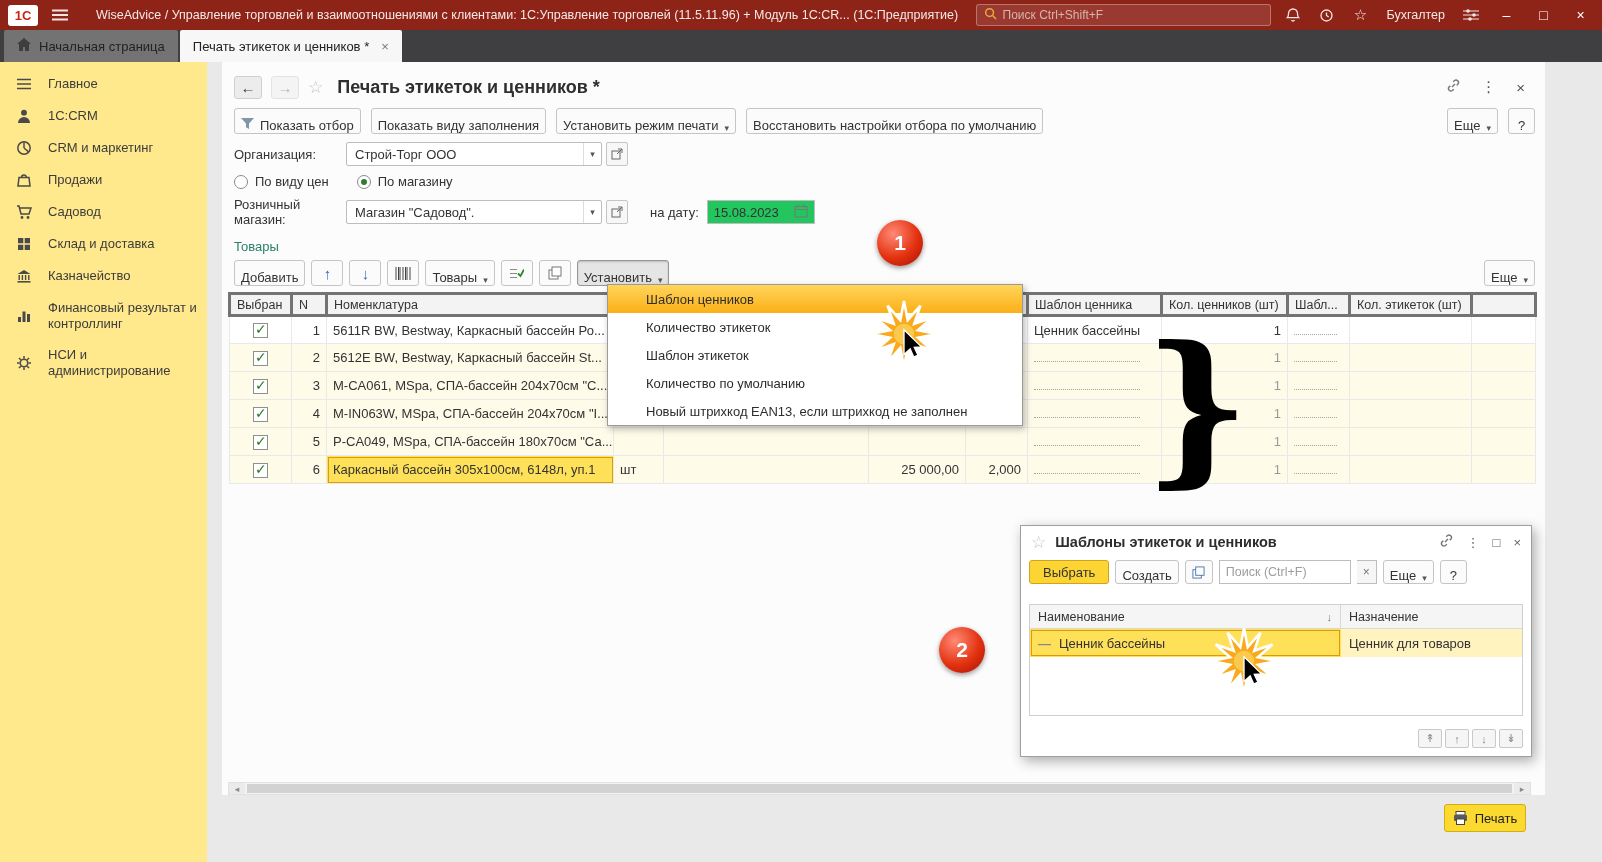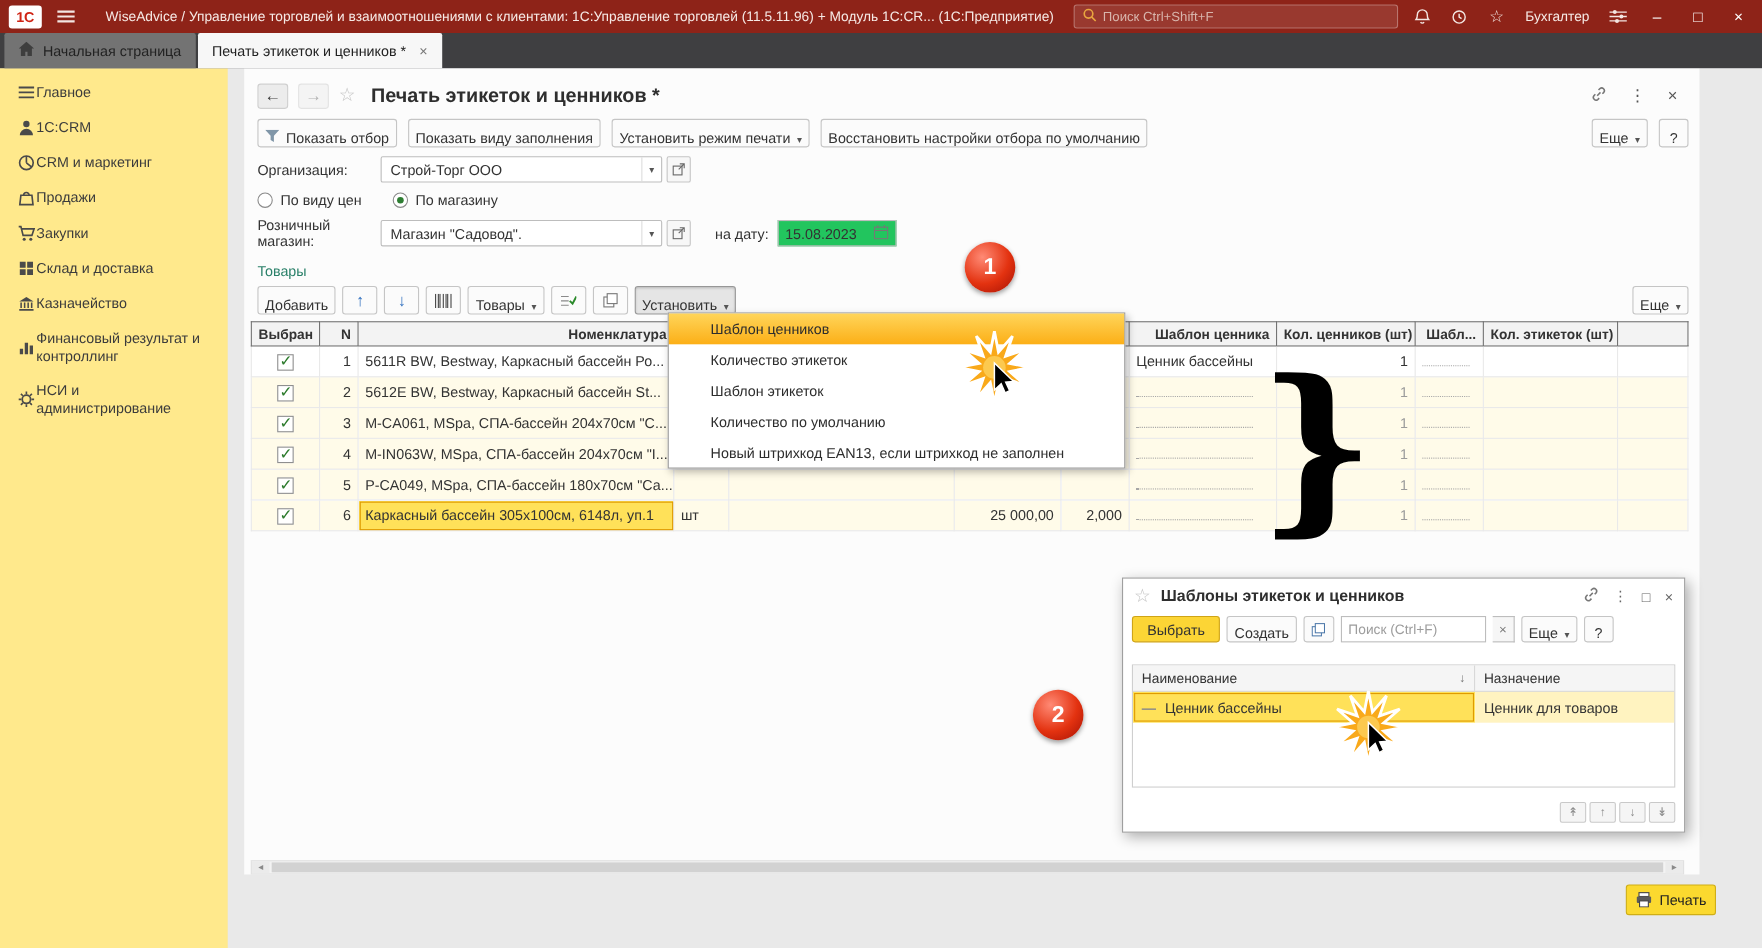--- a/index.html
+++ b/index.html
@@ -19,21 +19,21 @@
 
   
   .tabbar{position:absolute;left:0;top:30px;width:1602px;height:32px;background:#3f3f41;display:flex;align-items:stretch;gap:2px;padding-left:4px;z-index:9}
   .tab{display:flex;align-items:center;gap:8px;padding:0 13px;font-size:13px;color:#222;border-radius:2px 2px 0 0}
   .tab.home{background:#737373}
   .tab.active{background:#f7f7f7}
   .tab-close{color:#777;font-size:13px;margin-left:4px}
 
   
   .sidebar{position:absolute;left:0;top:62px;width:207px;height:800px;background:#ffe98c;padding-top:6px;z-index:5}
-  .side-item{display:flex;align-items:center;gap:1px;padding:8px 10px 8px 16px;color:#3c3c3c;font-size:13px;line-height:1.2;cursor:default}
+  .side-item{display:flex;align-items:center;gap:16px;padding:8px 10px 8px 16px;color:#3c3c3c;font-size:13px;line-height:1.2;cursor:default}
   .side-item svg{flex:0 0 16px}
 
   
   .content{position:absolute;left:207px;top:62px;right:0;bottom:0;background:#e9e9e9}
   .panel{position:absolute;left:15px;top:0;width:1323px;height:733px;background:#fcfcfc}
 
   .form-header{display:flex;align-items:center;height:42px;padding:8px 10px 0 12px;gap:9px}
   .navbtn{width:28px;height:23px;display:flex;align-items:center;justify-content:center;font-size:15px;border-radius:3px}
   .navbtn.back{color:#3c3c3c;background:#ececec;border:1px solid #cfcfcf}
   .navbtn.fwd{color:#b3b3b3;background:#f4f4f4;border:1px solid #e3e3e3}
@@ -63,21 +63,21 @@
   .datelabel{width:auto;margin-left:22px}
 
   .section-label{padding:12px 0 0 12px;color:#2a8069}
 
   .itembar{display:flex;align-items:center;gap:6px;padding:6px 10px 0 12px}
   .iconbtn{width:32px;height:26px;display:inline-flex;align-items:center;justify-content:center;background:#fbfbfb;border:1px solid #c5c5c5;border-radius:3px}
   .arr-b{color:#2f6fbe;font-size:15px;font-weight:bold}
 
   
   .grid{margin:6px 10px 0 6px;border-collapse:collapse;table-layout:fixed;width:1306px}
-  .grid th{height:22px;background:#f3f3f3;border:1px solid #737373;font-weight:bold;color:#333;text-align:right;padding:0 6px;font-size:12.5px;white-space:nowrap;overflow:hidden}
+  .grid th{height:22px;background:#f3f3f3;border:3px solid #737373;font-weight:normal;color:#333;text-align:left;padding:0 6px;font-size:12.5px;white-space:nowrap;overflow:hidden}
   .grid td{height:28px;border:1px solid #e9e9e9;padding:0 6px;background:#fff;white-space:nowrap;overflow:hidden}
   .row-y td{background:#fffbe9}
   td.num,th.num{text-align:right}
   td.cell-check{text-align:center}
   .chk{display:inline-block;width:15px;height:15px;border:1px solid #8f8f8f;background:#fff;position:relative;vertical-align:middle}
   .chk::after{content:"✓";position:absolute;left:1px;top:-3px;font-size:14px;color:#2b7a2b;font-weight:bold}
   .dotted{display:inline-block;width:88%;border-bottom:1px dotted #a6a6a6;height:11px}
   .qty-gray{color:#9b9b9b}
   td.sel-cell{background:#ffe159;outline:1.5px solid #df9b00;outline-offset:-2px}
 
@@ -109,21 +109,21 @@
   .pp-dcell.c1{width:311px;background:#ffe159;outline:1.5px solid #df9b00;outline-offset:-2px}
   .pp-dcell.c2{flex:1;background:#fff3c0}
   .dash-ic{color:#8a8a8a;font-weight:bold}
   .pp-footer{position:absolute;right:8px;bottom:8px;display:flex;gap:3px}
   .nav-sm{width:24px;height:19px;border:1px solid #c9c9c9;background:#f5f5f5;color:#8a8a8a;font-size:11px;display:flex;align-items:center;justify-content:center;border-radius:2px}
 
   
   .hscroll{position:absolute;left:6px;right:14px;bottom:0;height:13px;display:flex;background:#f3f3f3;border:1px solid #e1e1e1}
   .hs-btn{width:16px;display:flex;align-items:center;justify-content:center;font-size:9px;color:#8a8a8a;background:#ebebeb}
   .hs-thumb{flex:1;background:#d2d2d2;margin:1px 2px}
-  .print-btn{position:absolute;left:1271px;top:742px;width:82px;height:28px;background:#fbd92f;border:1px solid #cfae17;border-radius:3px;display:flex;align-items:center;justify-content:center;gap:7px;color:#222;z-index:20}
+  .print-btn{position:absolute;left:1237px;top:742px;width:82px;height:28px;background:#fbd92f;border:1px solid #cfae17;border-radius:3px;display:flex;align-items:center;justify-content:center;gap:7px;color:#222;z-index:20}
 
   
   .ann-circle{position:absolute;width:46px;height:46px;border-radius:50%;background:radial-gradient(circle at 35% 30%,#ff8a75,#e33210 55%,#a31004);display:flex;align-items:center;justify-content:center;color:#fff;font-weight:bold;font-size:21px;z-index:90;box-shadow:0 2px 5px rgba(0,0,0,.4)}
   .c1pos{left:655px;top:158px}
   .c2pos{left:717px;top:565px}
   .brace{position:absolute;left:922px;top:262px;font-family:"DejaVu Serif",serif;font-weight:bold;font-size:165px;line-height:1;color:#000;z-index:55}
   .burst{position:absolute;width:74px;height:74px;z-index:95}
   .b1pos{left:645px;top:235px}
   .b2pos{left:985px;top:562px}
 </style>
@@ -218,21 +218,21 @@
           <path d="M5.5 5.5a2.5 2.5 0 0 1 5 0" fill="none" stroke="#4a4a4a" stroke-width="1.5"></path>
         </svg>
       <span>Продажи</span>
     </div>
     <div class="side-item">
       <svg width="16" height="16" viewBox="0 0 16 16">
           <path d="M1 2h2l2 8h8l2-6H4" fill="none" stroke="#4a4a4a" stroke-width="1.5"></path>
           <circle cx="6" cy="13.5" r="1.4" fill="#4a4a4a"></circle>
           <circle cx="12" cy="13.5" r="1.4" fill="#4a4a4a"></circle>
         </svg>
-      <span>Закупки</span>
+      <span>Садовод</span>
     </div>
     <div class="side-item">
       <svg width="16" height="16" viewBox="0 0 16 16">
           <path d="M2 2h5.3v5.3H2zM8.7 2H14v5.3H8.7zM2 8.7h5.3V14H2zM8.7 8.7H14V14H8.7z" fill="#4a4a4a"></path>
         </svg>
       <span>Склад и доставка</span>
     </div>
     <div class="side-item">
       <svg width="16" height="16" viewBox="0 0 16 16">
           <path d="M1.5 6L8 2l6.5 4z" fill="#4a4a4a"></path>

